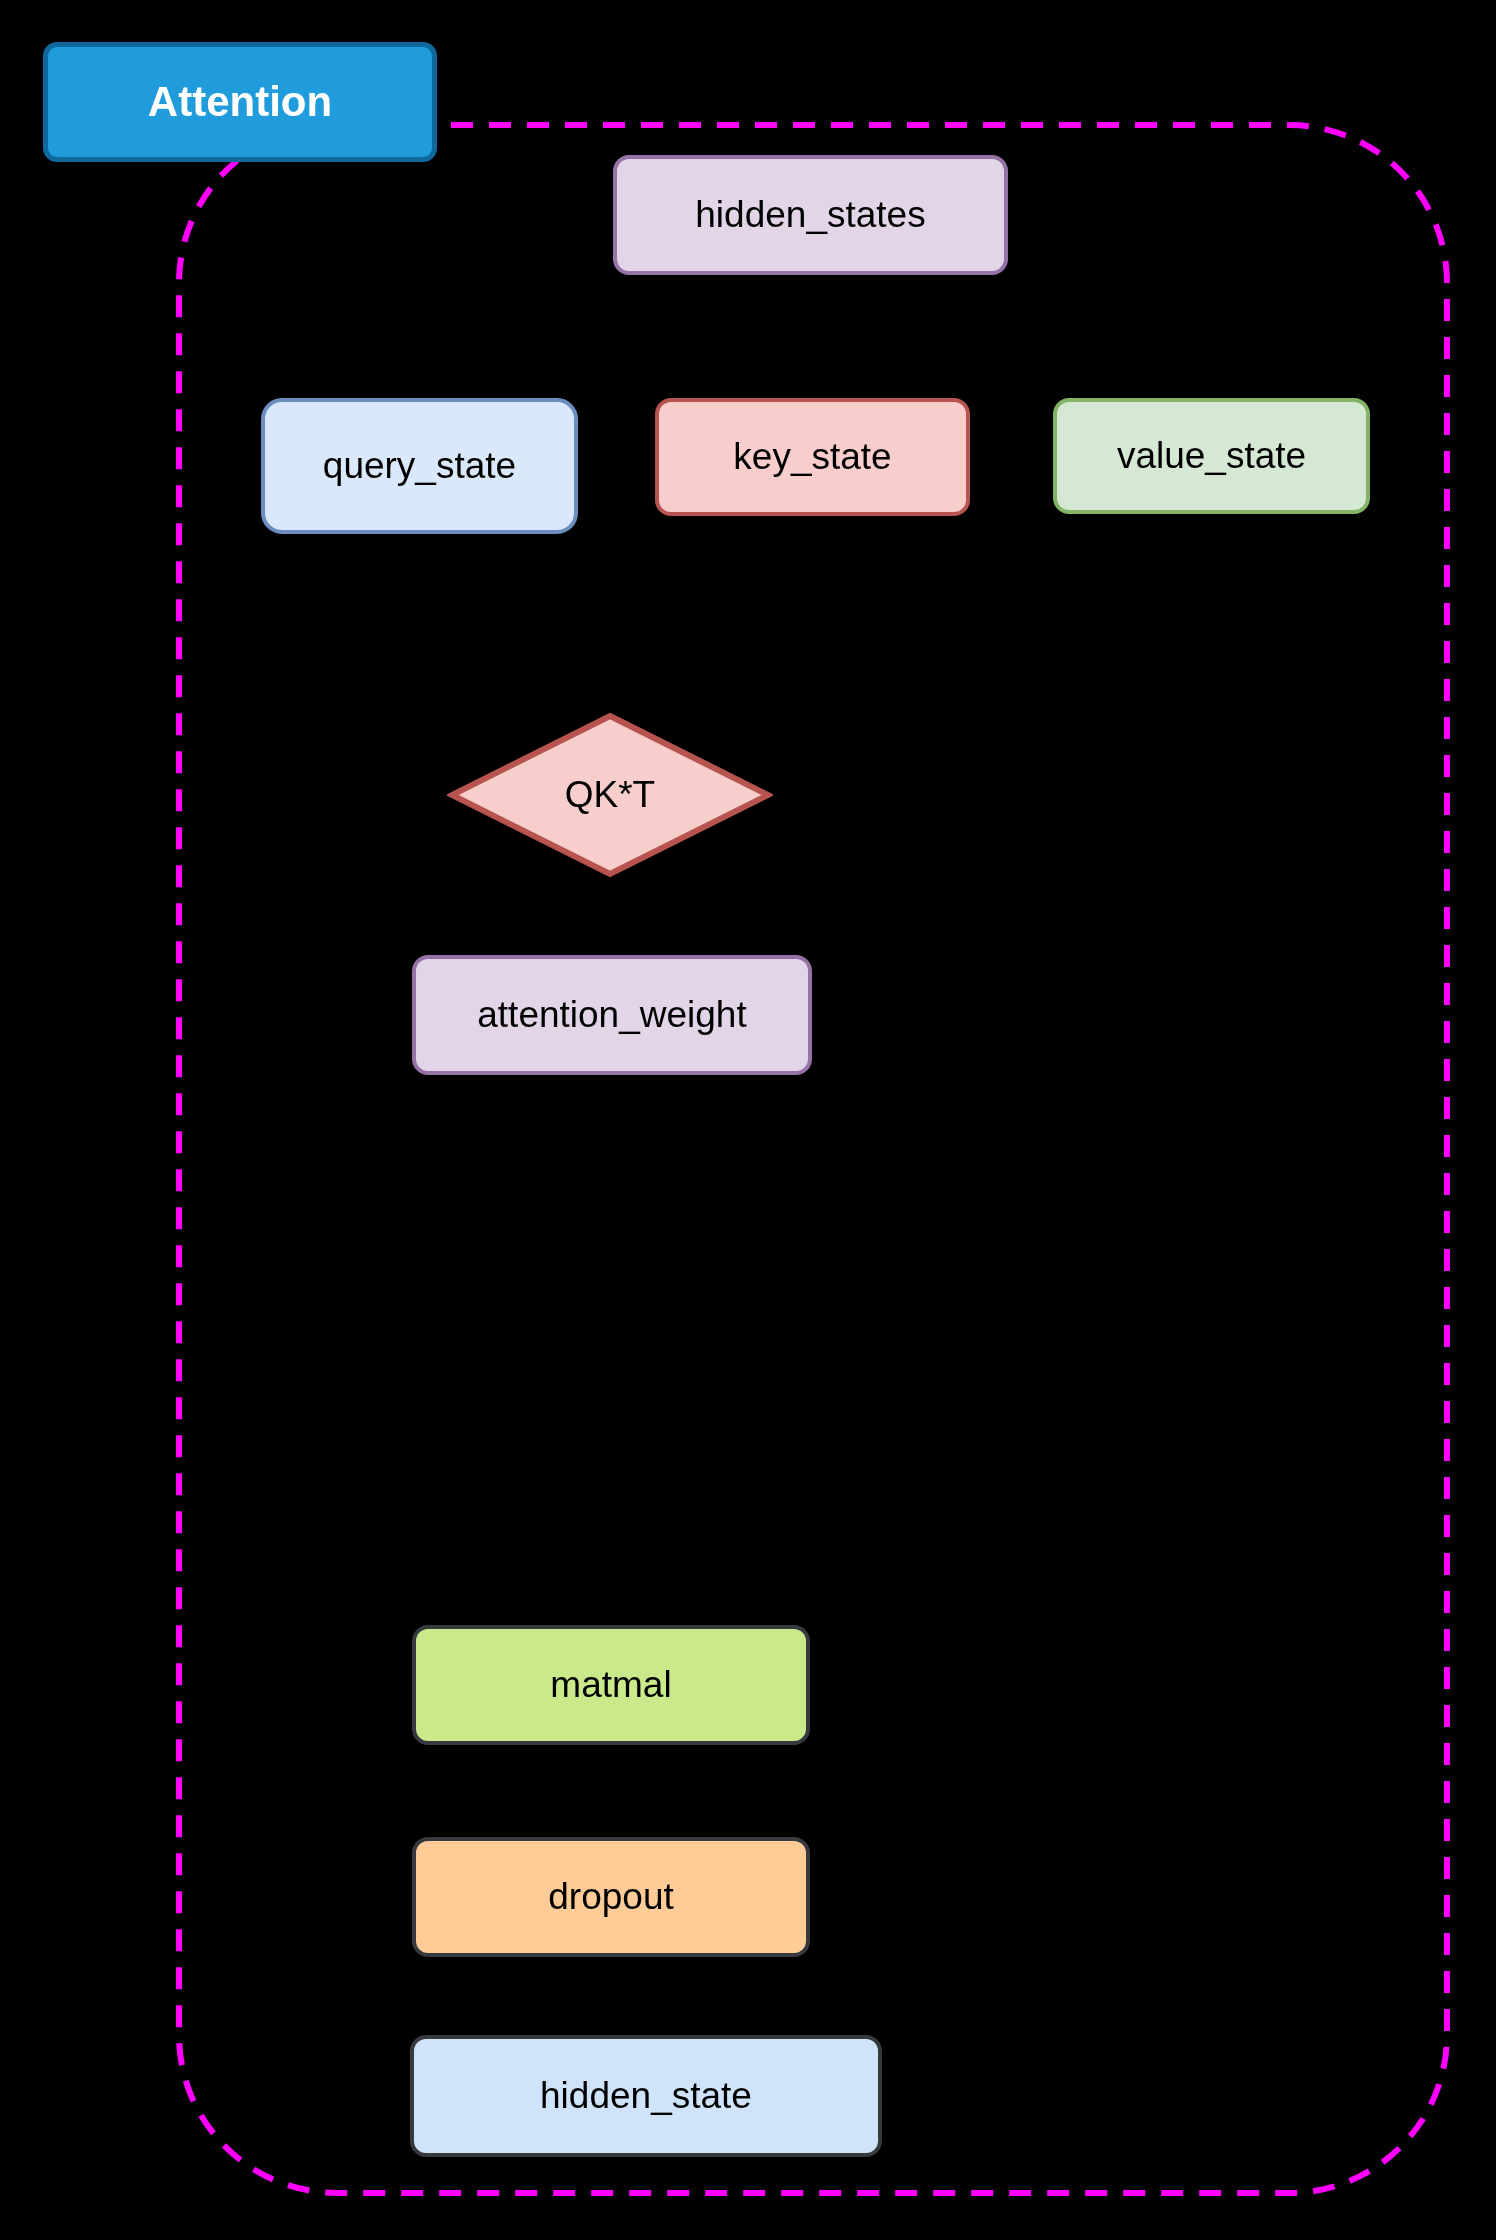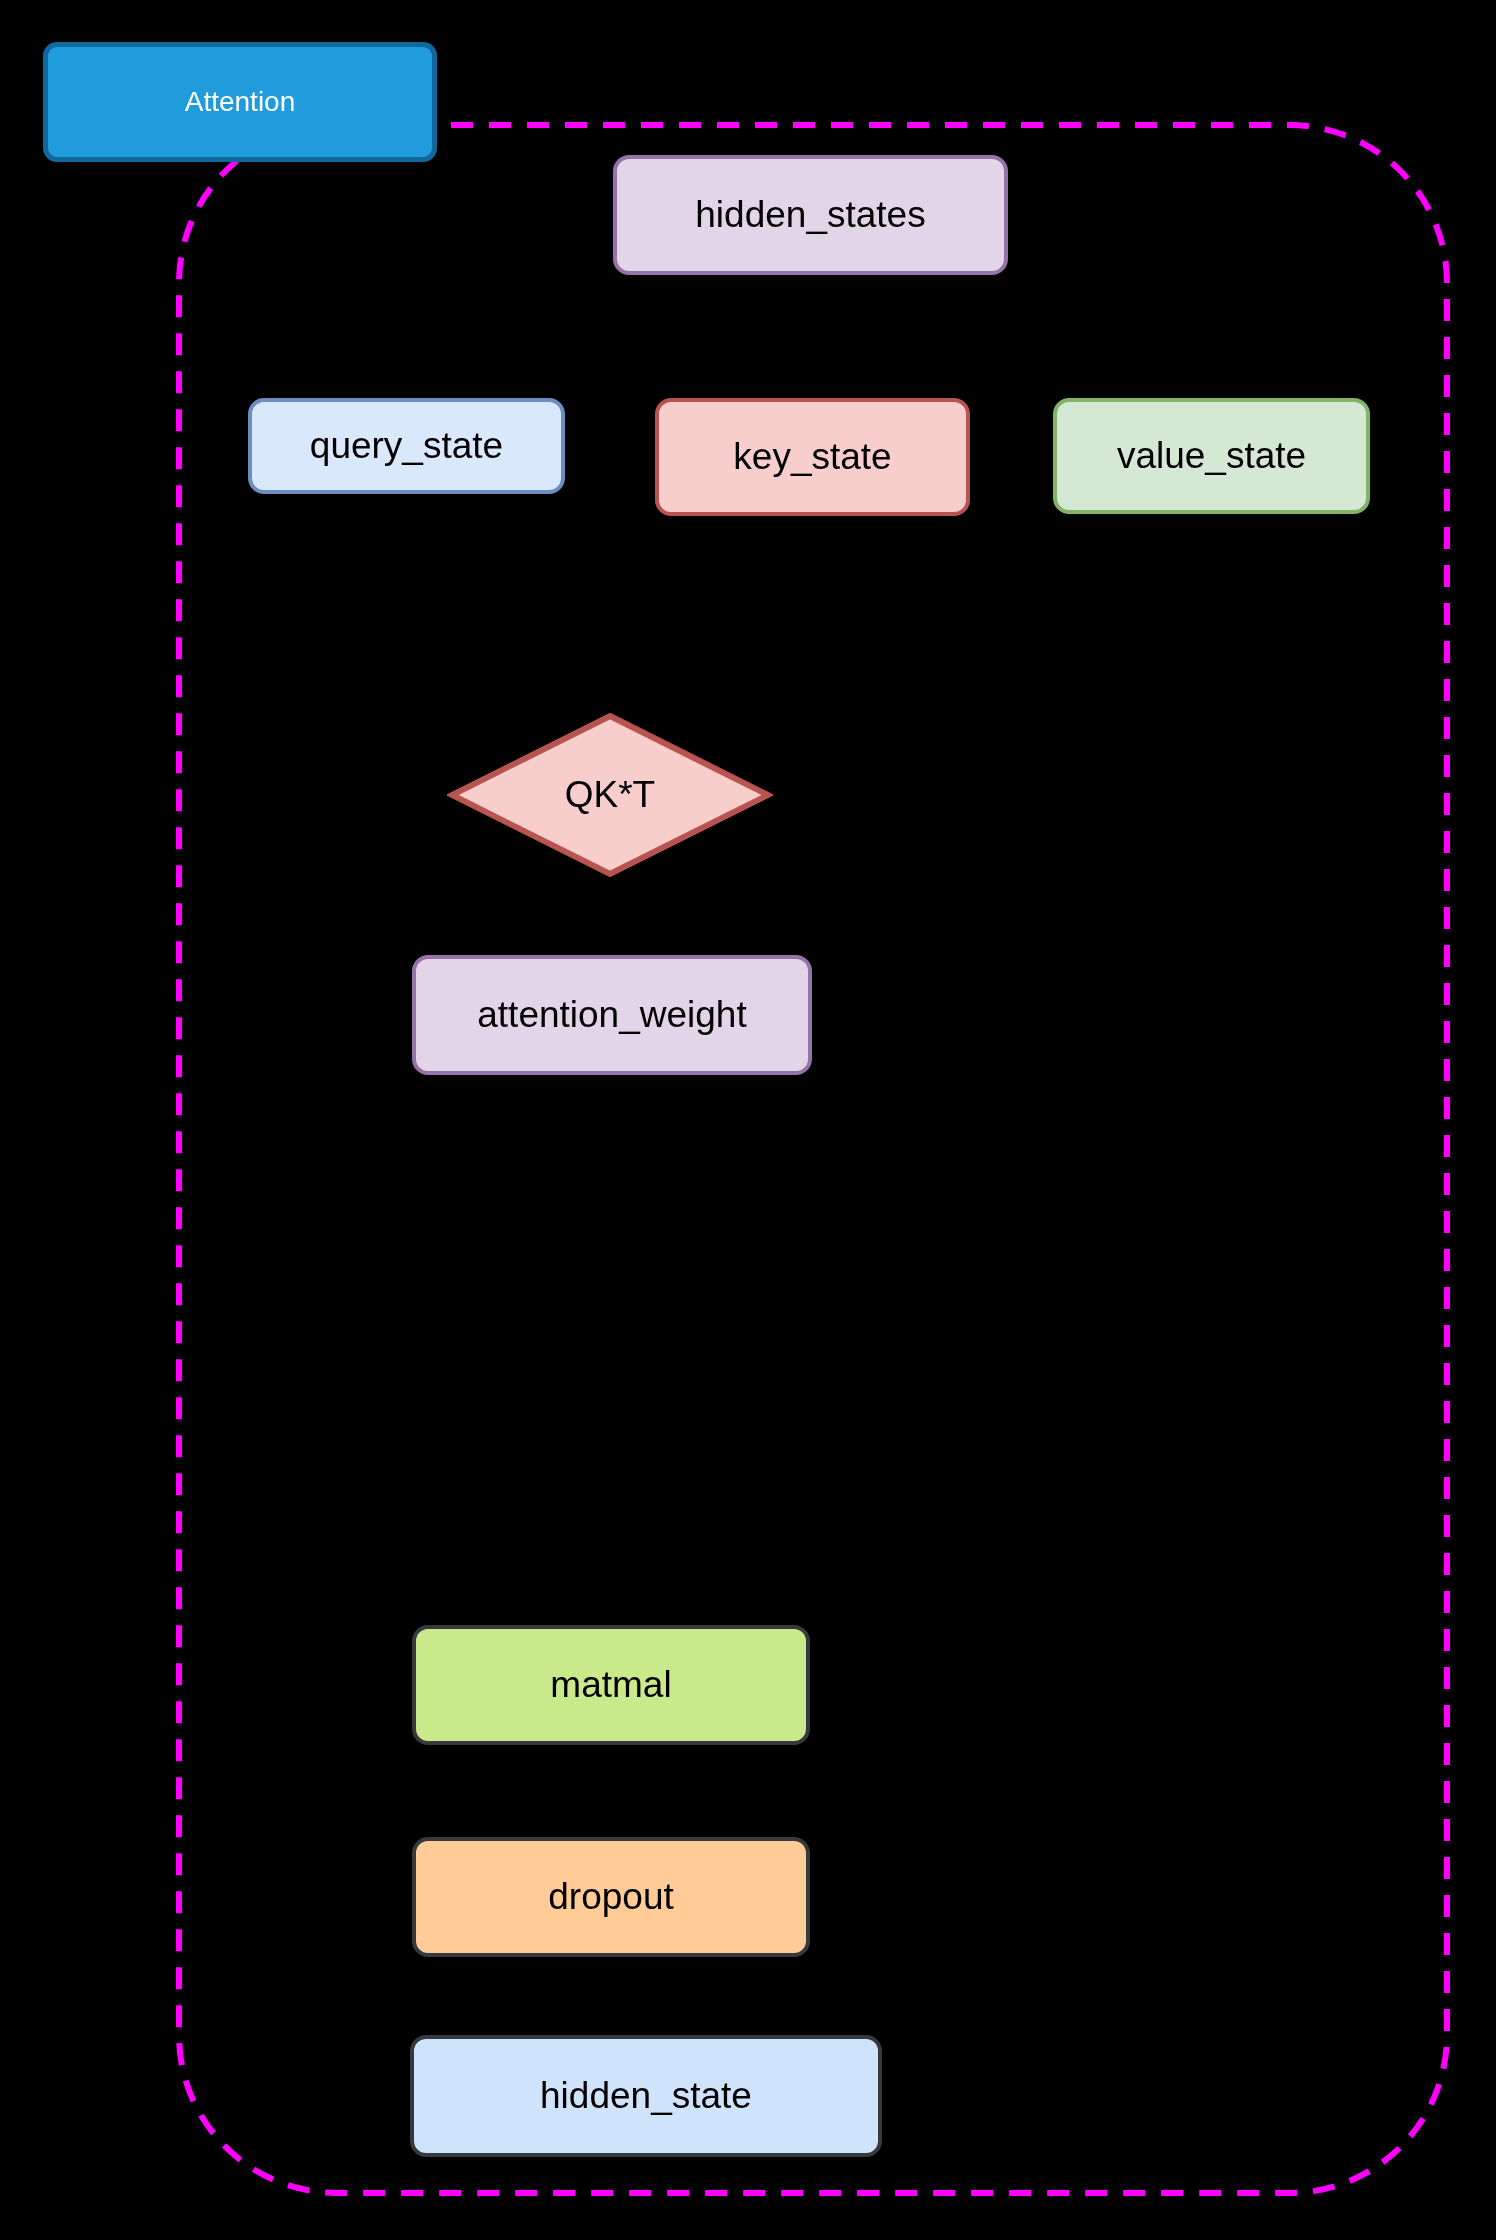--- a/index.html
+++ b/index.html
@@ -24,22 +24,23 @@
     left: 43px;
     top: 42px;
     width: 394px;
     height: 120px;
     border: 5px solid #10699C;
     border-radius: 14px;
     box-sizing: border-box;
     display: flex;
     align-items: center;
     justify-content: center;
-    font-size: 28px;
+    font-size: 42px;
     z-index: 3;
+    font-weight: bold;
   }
   .node {
     position: absolute;
     border: 4px solid #000;
     border-radius: 16px;
     box-sizing: border-box;
     display: flex;
     align-items: center;
     justify-content: center;
     z-index: 2;
@@ -76,21 +77,21 @@
   </svg>
 
   <div class="group-label" style="background-color: rgb(32, 155, 219); border-color: rgb(16, 105, 156);">
     <span style="color: rgb(255, 255, 255);">Attention</span>
   </div>
 
   <div class="node" style="left: 613px; top: 155px; width: 395px; height: 120px; background-color: rgb(225, 213, 231); border-color: rgb(150, 115, 166);">
     <span class="node-label">hidden_states</span>
   </div>
 
-  <div class="node" style="left: 248px; top: 398px; width: 317px; height: 96px; background-color: rgb(218, 232, 252); border-color: rgb(108, 142, 191);">
+  <div class="node" style="left: 261px; top: 398px; width: 317px; height: 136px; background-color: rgb(218, 232, 252); border-color: rgb(108, 142, 191); border-radius: 21px;">
     <span class="node-label">query_state</span>
   </div>
 
   <div class="node" style="left: 655px; top: 398px; width: 315px; height: 118px; background-color: rgb(248, 206, 204); border-color: rgb(184, 84, 80);">
     <span class="node-label">key_state</span>
   </div>
 
   <div class="node" style="left: 1053px; top: 398px; width: 317px; height: 116px; background-color: rgb(213, 232, 212); border-color: rgb(130, 179, 102);">
     <span class="node-label">value_state</span>
   </div>

